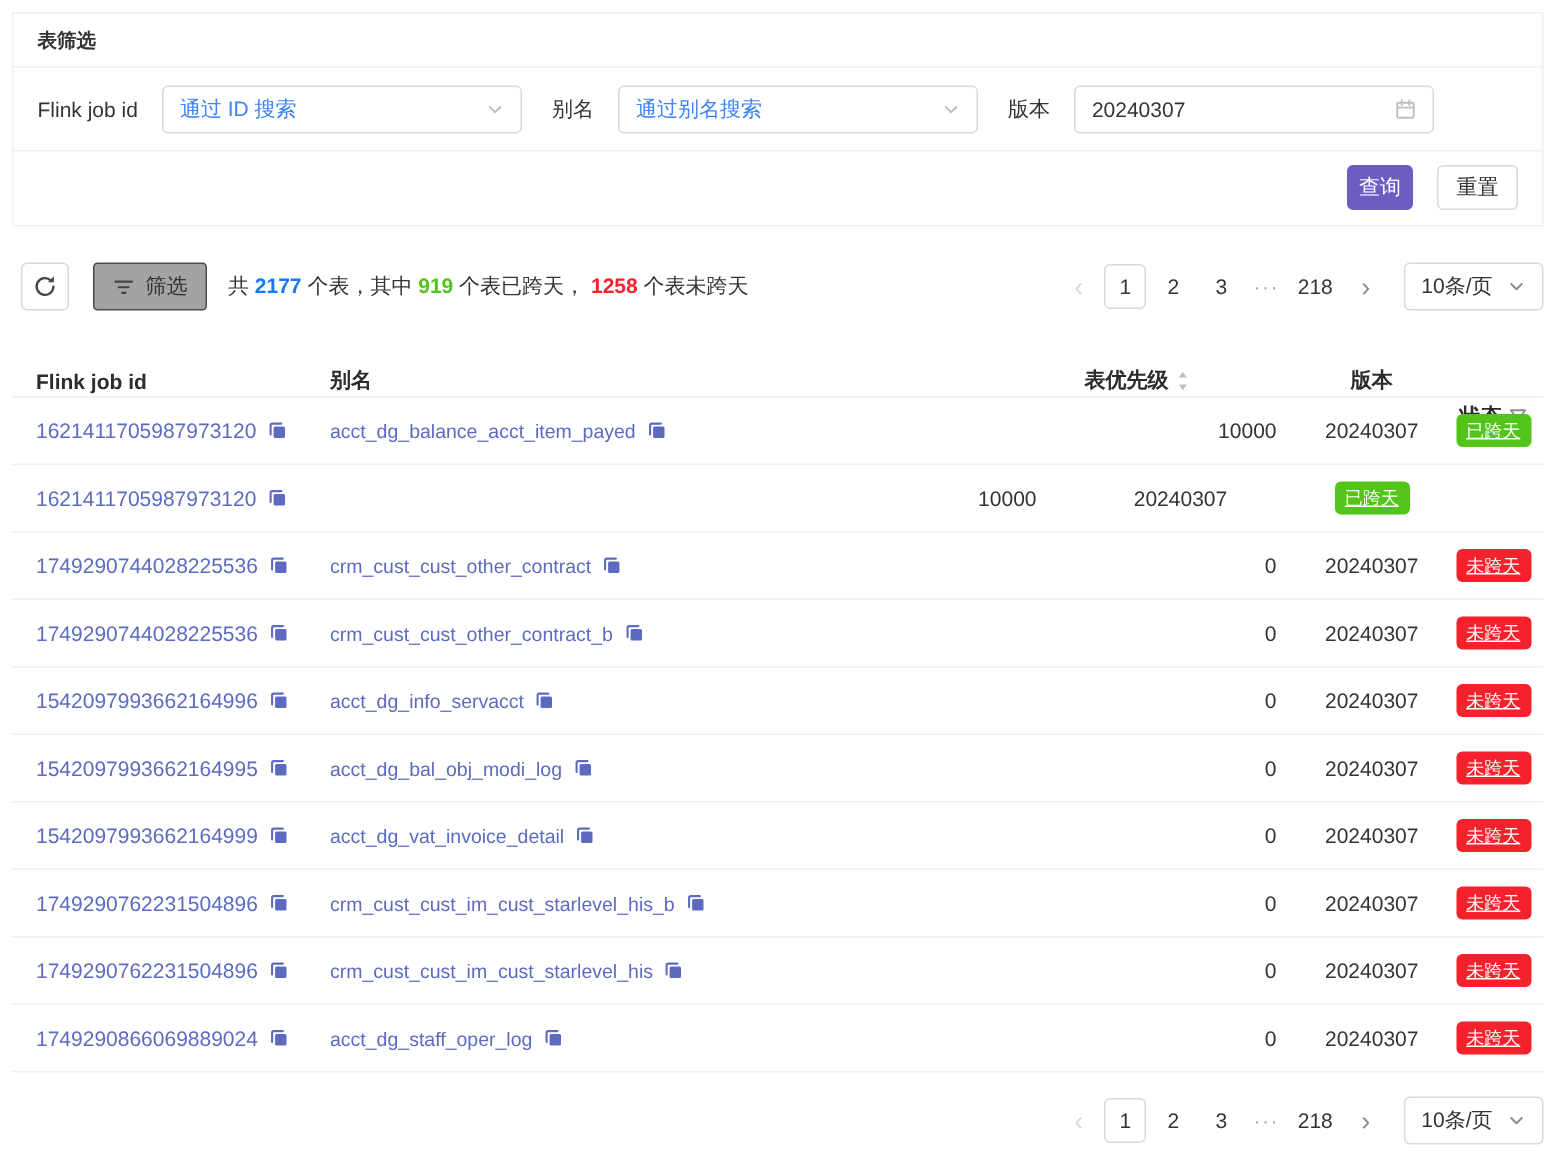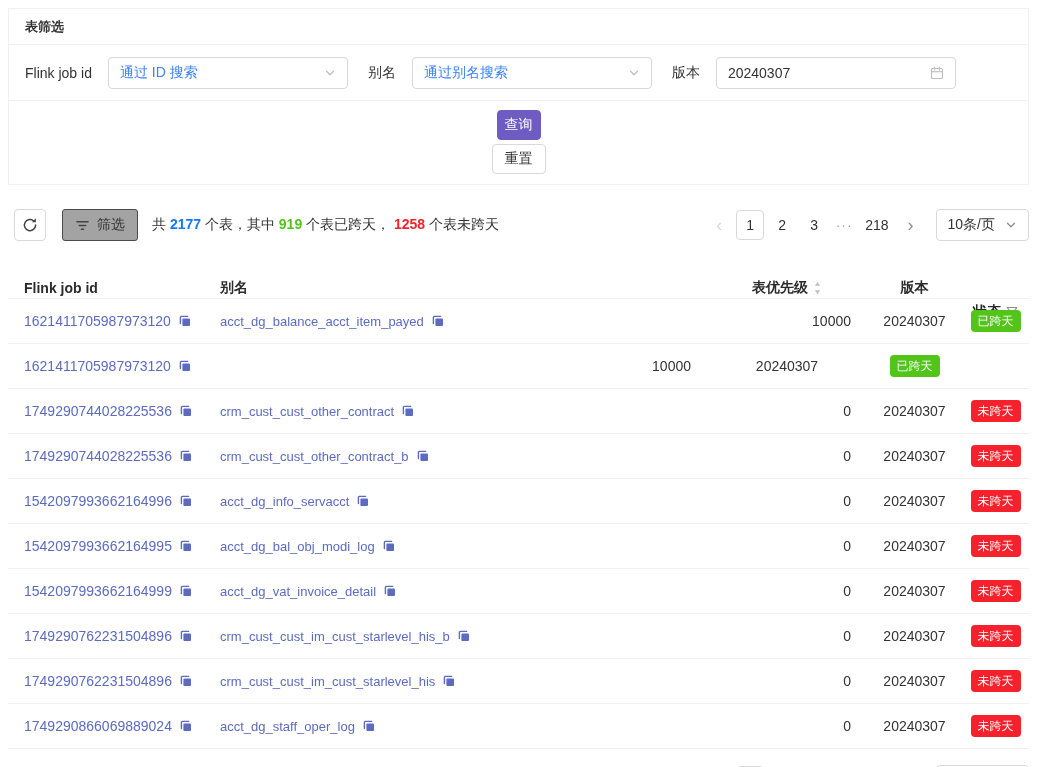--- a/index.html
+++ b/index.html
@@ -27,21 +27,21 @@
   .filter-label { margin-right: 16px; white-space: nowrap; }
   .field-box {
     width: 240px; height: 32px; border: 1px solid #d9d9d9; border-radius: 4px;
     display: flex; align-items: center; justify-content: space-between;
     padding: 0 11px; background: #fff; cursor: pointer;
   }
   .placeholder { color: #3b82f6; }
   .field-value { color: #333; }
   .panel-actions {
     display: flex; justify-content: flex-end; align-items: center;
-    gap: 4px; padding: 9px 16px 10px 16px; flex-direction: column;
+    gap: 16px; padding: 9px 16px 10px 16px;
   }
   .btn {
     height: 30px; border-radius: 4px; border: 1px solid #d9d9d9;
     background: #fff; font-size: 14px; color: #333; cursor: pointer;
     font-family: inherit;
   }
   .btn-primary {
     background: var(--primary); border-color: var(--primary);
     color: #fff; padding: 0 7px;
   }
@@ -94,32 +94,32 @@
   .table { margin-top: 14px; }
   .thead, .trow {
     display: grid;
     grid-template-columns: 196px 1fr 160px 95px 67px;
     align-items: center;
   }
   .thead { height: 44px; border-bottom: 1px solid #f0f0f0; }
   .th { padding: 0 16px; font-weight: 700; color: #2b2b2b; white-space: nowrap; }
   .trow { height: 45px; border-bottom: 1px solid #f0f0f0; }
   .td { padding: 0 16px; white-space: nowrap; }
-  .th-priority { display: flex; justify-content: center; align-items: center; gap: 5px; }
+  .th-priority { display: flex; justify-content: flex-start; align-items: center; gap: 5px; }
   .td-priority { text-align: right; }
   .th-version, .td-version { text-align: center; padding: 0 4px; }
   .th-status { display: flex; justify-content: center; align-items: center; gap: 5px; padding: 0 4px; margin-top: 48px; }
   .td-status { text-align: center; padding: 0 2px; }
   .cell-link { display: flex; align-items: center; gap: 7px; }
   .link { color: var(--link); text-decoration: none; cursor: pointer; }
   .td-alias .link { font-size: 13px; }
   .copy-icon { color: var(--link); display: inline-flex; cursor: pointer; line-height: 0; }
   .badge {
     display: inline-block; padding: 3px 7px; border-radius: 4px;
-    font-size: 12px; line-height: 16px; color: #fff;
+    font-size: 12px; line-height: 16px; color: #fff; text-decoration: underline;
   }
   .badge.success { background: var(--success); }
   .badge.danger { background: var(--danger); }
 
   .sort-icon, .funnel-icon { display: inline-flex; line-height: 0; cursor: pointer; }
   svg { display: block; }
 </style>
 </head>
 <body>
 

